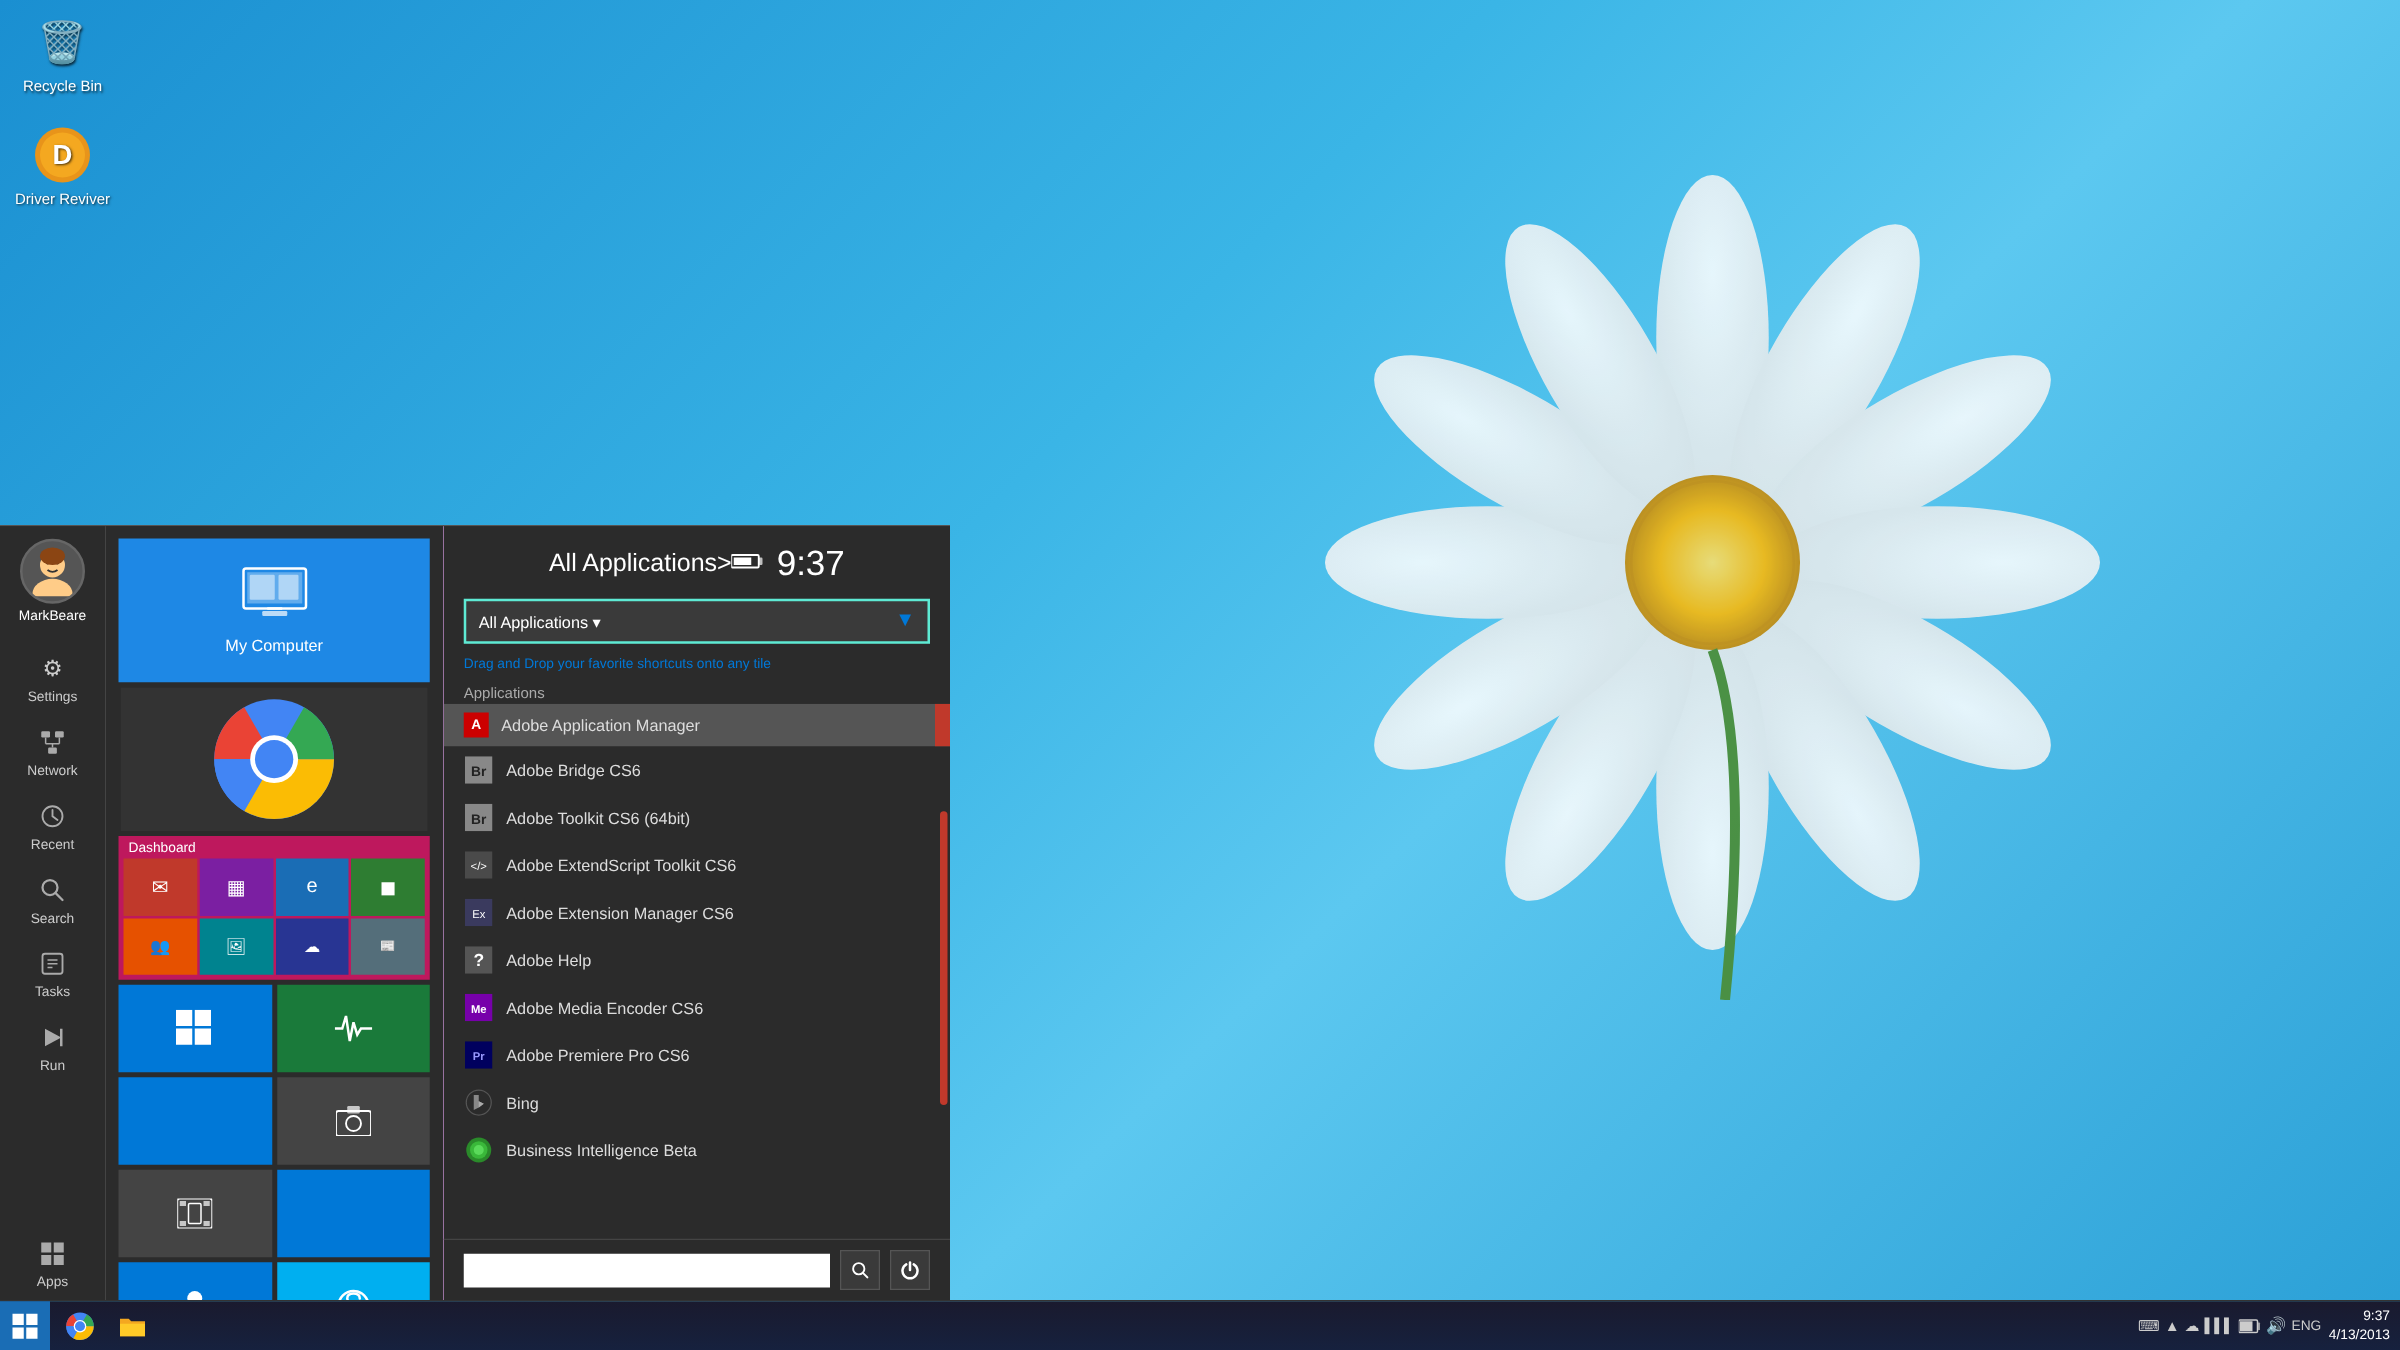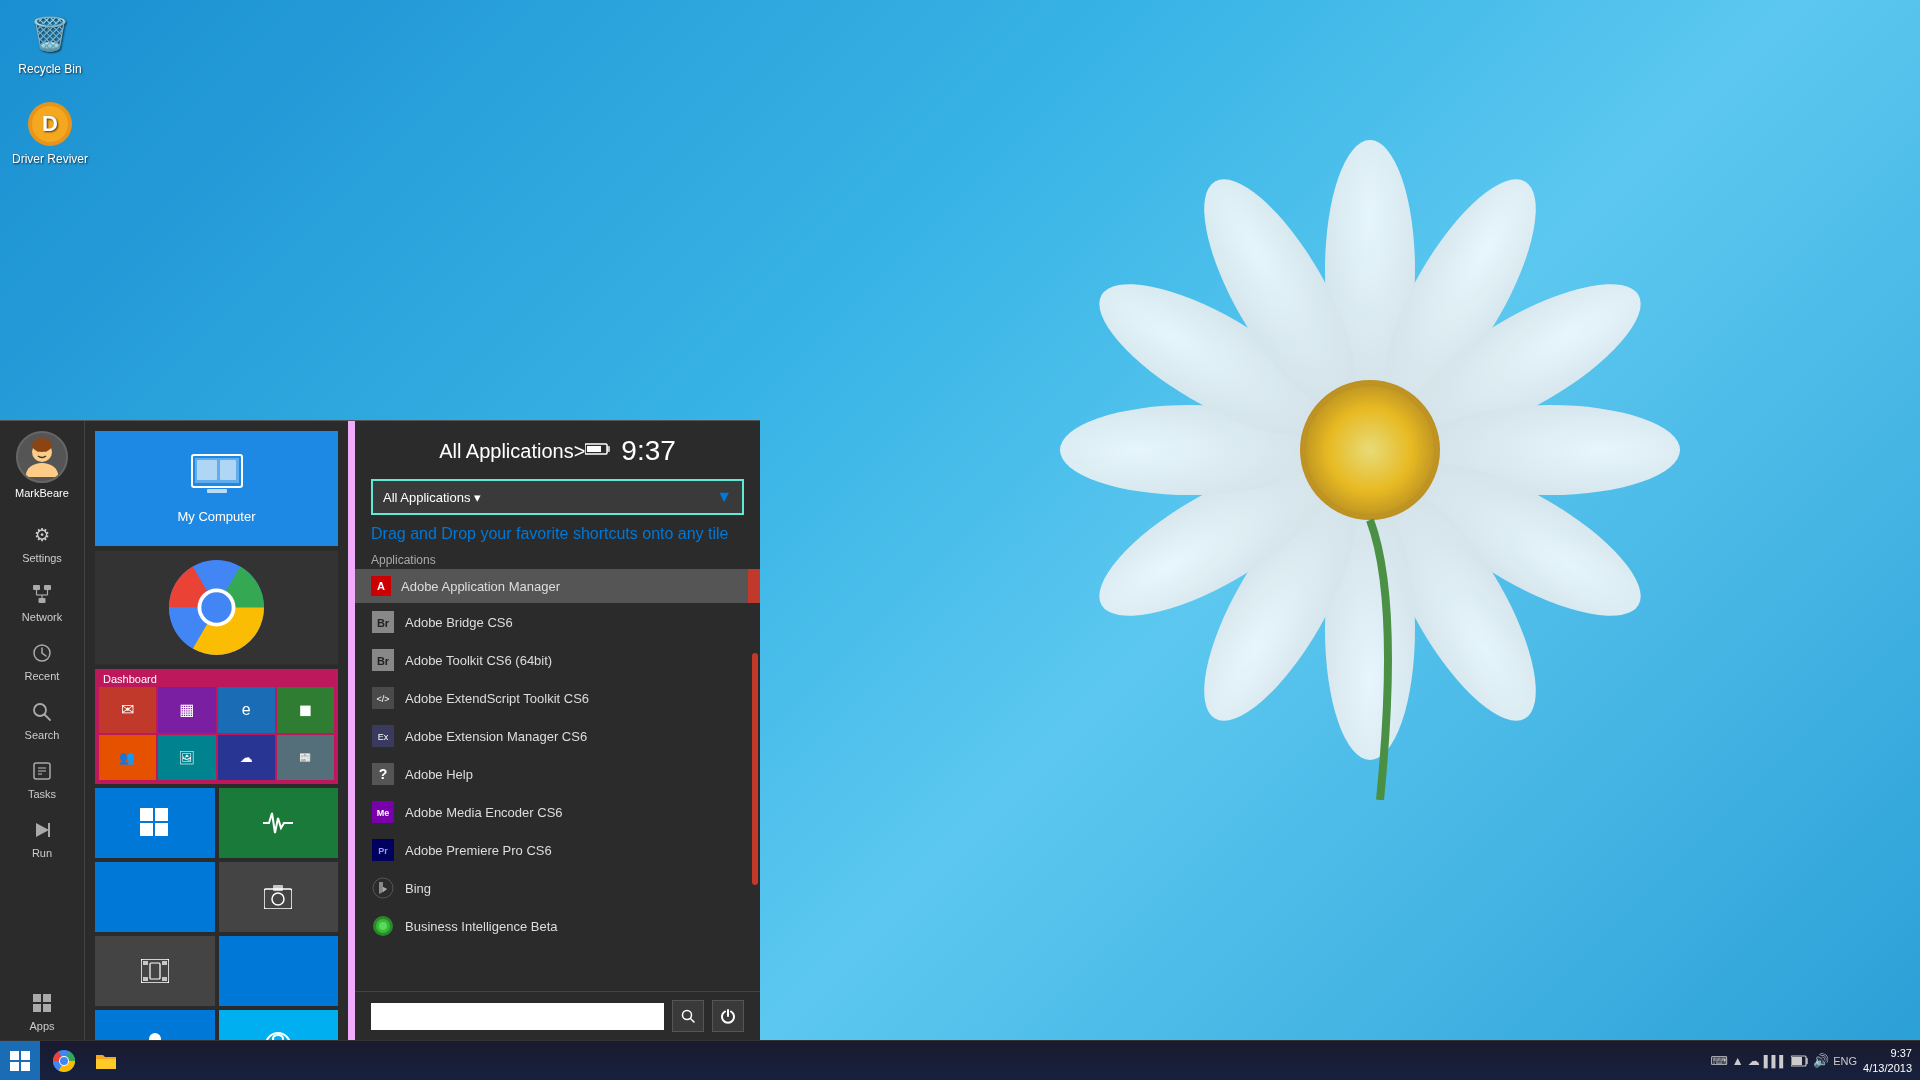--- a/index.html
+++ b/index.html
@@ -175,21 +175,21 @@
       font-size: 18px;
       color: #ccc;
     }
 
     
     .start-tiles {
       width: 270px;
       background: #2b2b2b;
       padding: 10px;
       overflow-y: auto;
-      border-right: 7px solid #f0abfc;
+      border-right: 1px solid #f0abfc;
     }
 
     .tile-grid {
       display: grid;
       grid-template-columns: repeat(2, 1fr);
       gap: 4px;
     }
 
     
     .start-apps {
@@ -219,21 +219,21 @@
       color: white;
     }
 
     .apps-filter {
       margin: 4px 16px;
       position: relative;
     }
 
     .apps-hint {
       padding: 6px 16px;
-      font-size: 16px;
+      font-size: 11px;
       color: #0078d7;
     }
 
     .apps-list {
       flex: 1;
       overflow-y: auto;
       overflow-x: hidden;
     }
 
     .apps-list::-webkit-scrollbar { width: 6px; }

